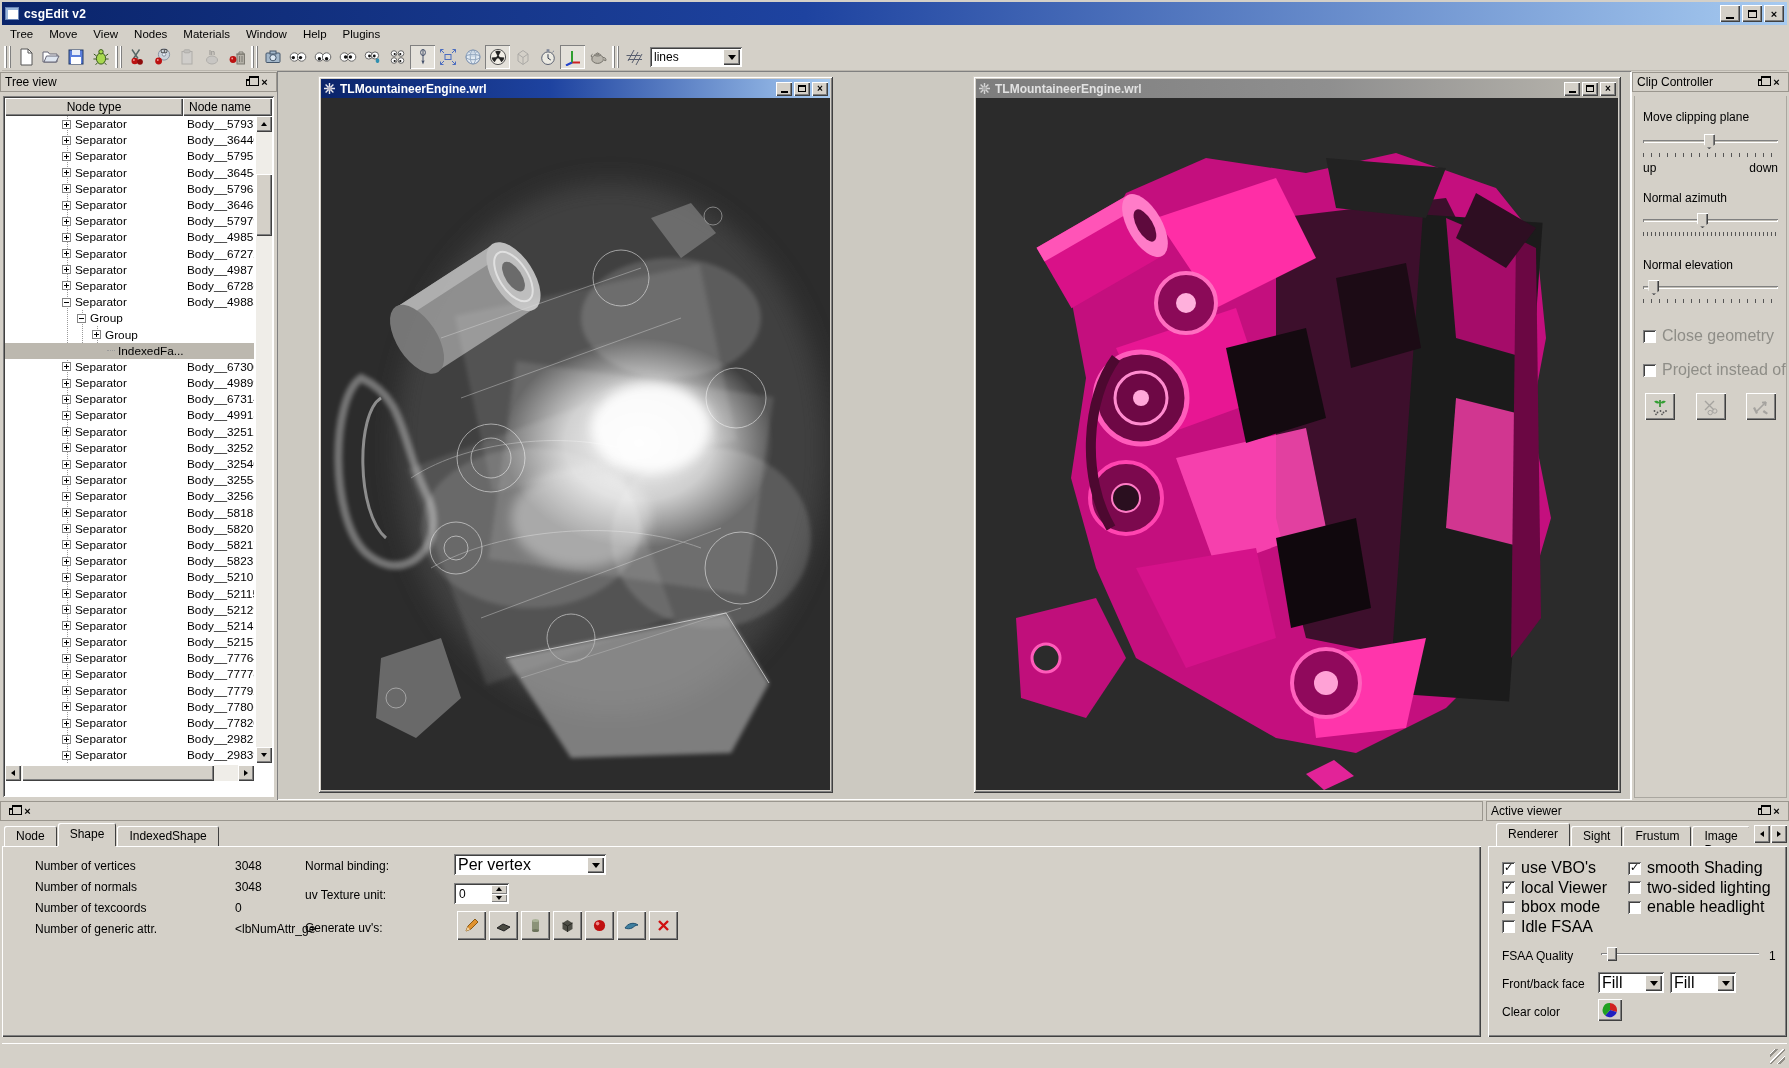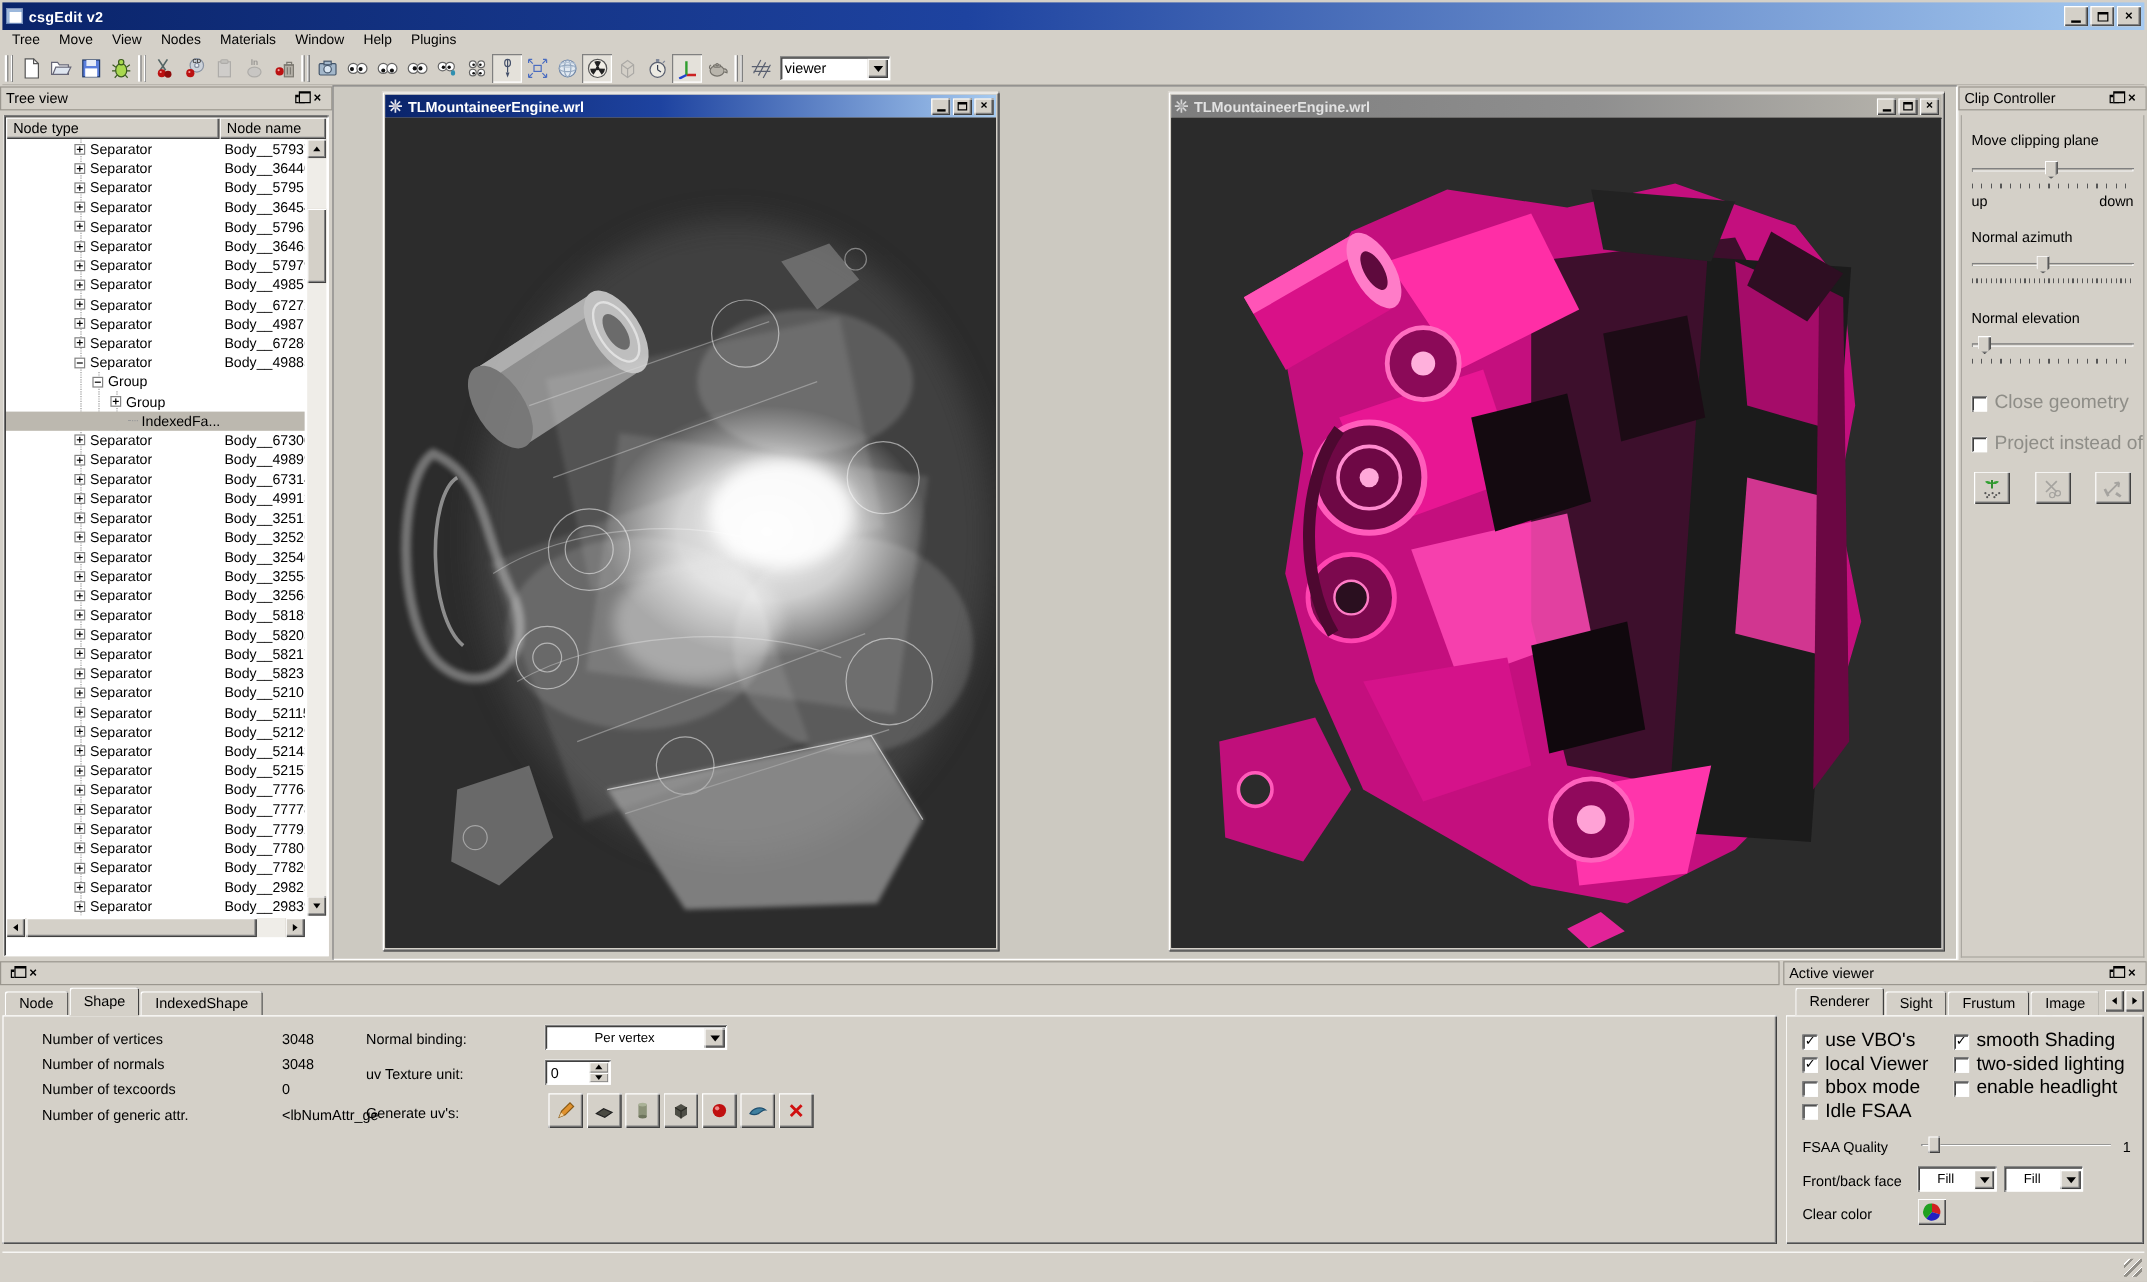--- a/index.html
+++ b/index.html
@@ -54,21 +54,21 @@
   .floatglyph { width:8px; height:7px; border:1px solid #000; border-top-width:2px; position:relative; }
   .floatglyph::before { content:""; position:absolute; left:2px; top:-5px; width:8px; height:7px; border:1px solid #000; border-top-width:2px; background:#d4d0c8; }
 
   
   #treeview-panel { left:0; top:72px; width:277px; height:728px; }
   #tree-widget { position:absolute; left:3px; top:24px; right:3px; bottom:3px; background:#fff;
     box-shadow: inset 1px 1px 0 #808080, inset -1px -1px 0 #fff, inset 2px 2px 0 #404040; padding:2px; }
   .tree-headers { position:absolute; left:2px; top:2px; right:2px; height:18px; display:flex; }
   .thead { background:#d4d0c8; box-shadow: inset 1px 1px 0 #fff, inset -1px -1px 0 #404040, inset -2px -2px 0 #808080;
     padding:2px 6px; font-size:12px; }
-  .thead.c1 { width:178px; } .thead.c2 { flex:1; }
+  .thead.c1 { width:178px;text-align:center; } .thead.c2 { flex:1; }
   #tree-rows { position:absolute; left:2px; top:20px; width:249px; bottom:34px; overflow:hidden; background:#fff; }
   .treeline { position:absolute; width:0; border-left:1px dotted #9a9a9a; }
   .trow { height:16.2px; display:flex; align-items:center; white-space:nowrap; position:relative; }
   .trow .tcell.type { display:flex; align-items:center; height:100%; }
   .trow.sel { background:#bcb8af; }
   .exp { width:9px; height:9px; border:1px solid #848484; background:#fff; position:relative; margin-right:4px; flex:none; }
   .exp::before { content:""; position:absolute; left:1px; top:3px; width:5px; height:1px; background:#000; }
   .exp.plus::after { content:""; position:absolute; left:3px; top:1px; width:1px; height:5px; background:#000; }
   .leafdash { width:8px; height:1px; border-top:1px dotted #9a9a9a; margin-right:3px; flex:none;}
   .tlabel { font-size:11.8px; }
@@ -144,21 +144,21 @@
     box-shadow: inset 1px 1px 0 #fff, inset -1px -1px 0 #404040, inset -2px -2px 0 #808080; }
   .tabscroll { position:absolute; right:2px; display:flex; }
   .tabscroll .sbtn { width:16px; height:18px; background:#d4d0c8; margin-left:1px;
     box-shadow: inset 1px 1px 0 #fff, inset -1px -1px 0 #404040, inset -2px -2px 0 #808080;
     display:flex; align-items:center; justify-content:center; }
 
   .field-label { font-size:12px; }
   .field-value { font-size:12px; }
   .combo { background:#fff; height:21px; display:flex; align-items:center;
     box-shadow: inset 1px 1px 0 #808080, inset -1px -1px 0 #ffffff, inset 2px 2px 0 #404040; }
-  .combo .val { flex:1; padding:0 4px; font-size:11px; white-space:nowrap; overflow:hidden;text-align:center;}
+  .combo .val { flex:1; padding:0 4px; font-size:16px; white-space:nowrap; overflow:hidden;}
   .spin { background:#fff; height:21px; display:flex; align-items:center;
     box-shadow: inset 1px 1px 0 #808080, inset -1px -1px 0 #ffffff, inset 2px 2px 0 #404040; }
   .spin .val { flex:1; padding:0 5px; font-size:12px; }
   .spin .btns { width:16px; height:17px; margin-right:2px; display:flex; flex-direction:column; }
   .spin .btns div { flex:1; background:#d4d0c8; display:flex; align-items:center; justify-content:center;
     box-shadow: inset 1px 1px 0 #fff, inset -1px -1px 0 #808080; }
   .tri-up { width:0;height:0;border:3px solid transparent; border-bottom:4px solid #000; margin-top:-3px;}
   .tri-dn { width:0;height:0;border:3px solid transparent; border-top:4px solid #000; margin-bottom:-3px;}
   .uvbtn { width:29px; height:29px; background:#d4d0c8; margin-right:3px;
     box-shadow: inset 1px 1px 0 #fff, inset -1px -1px 0 #404040, inset -2px -2px 0 #808080;
@@ -385,21 +385,21 @@
         <circle cx="8.6" cy="5.9" r="1" fill="#b9b5ac" stroke="#75726b"></circle>
       </svg>
     </button>
   <span class="tsep"></span>
   <button class="tbtn">
       <svg viewBox="0 0 18 18" stroke="#5a6070" fill="none">
         <path d="M3 13L9 2M7 15L13 4M11 17L17 6M1.5 7.5h14M3 11.5h14"></path>
       </svg>
     </button>
   <div id="lines-combo">
-    <span class="val">viewer</span>
+    <span class="val">lines</span>
     <span class="combo-arrow"></span>
   </div>
 </div>
 
 <div id="treeview-panel" class="abs">
   <div class="dockhdr">
     <span class="dtitle">Tree view</span>
     <span class="dockbtn">
         <span class="floatglyph"></span>
       </span>

